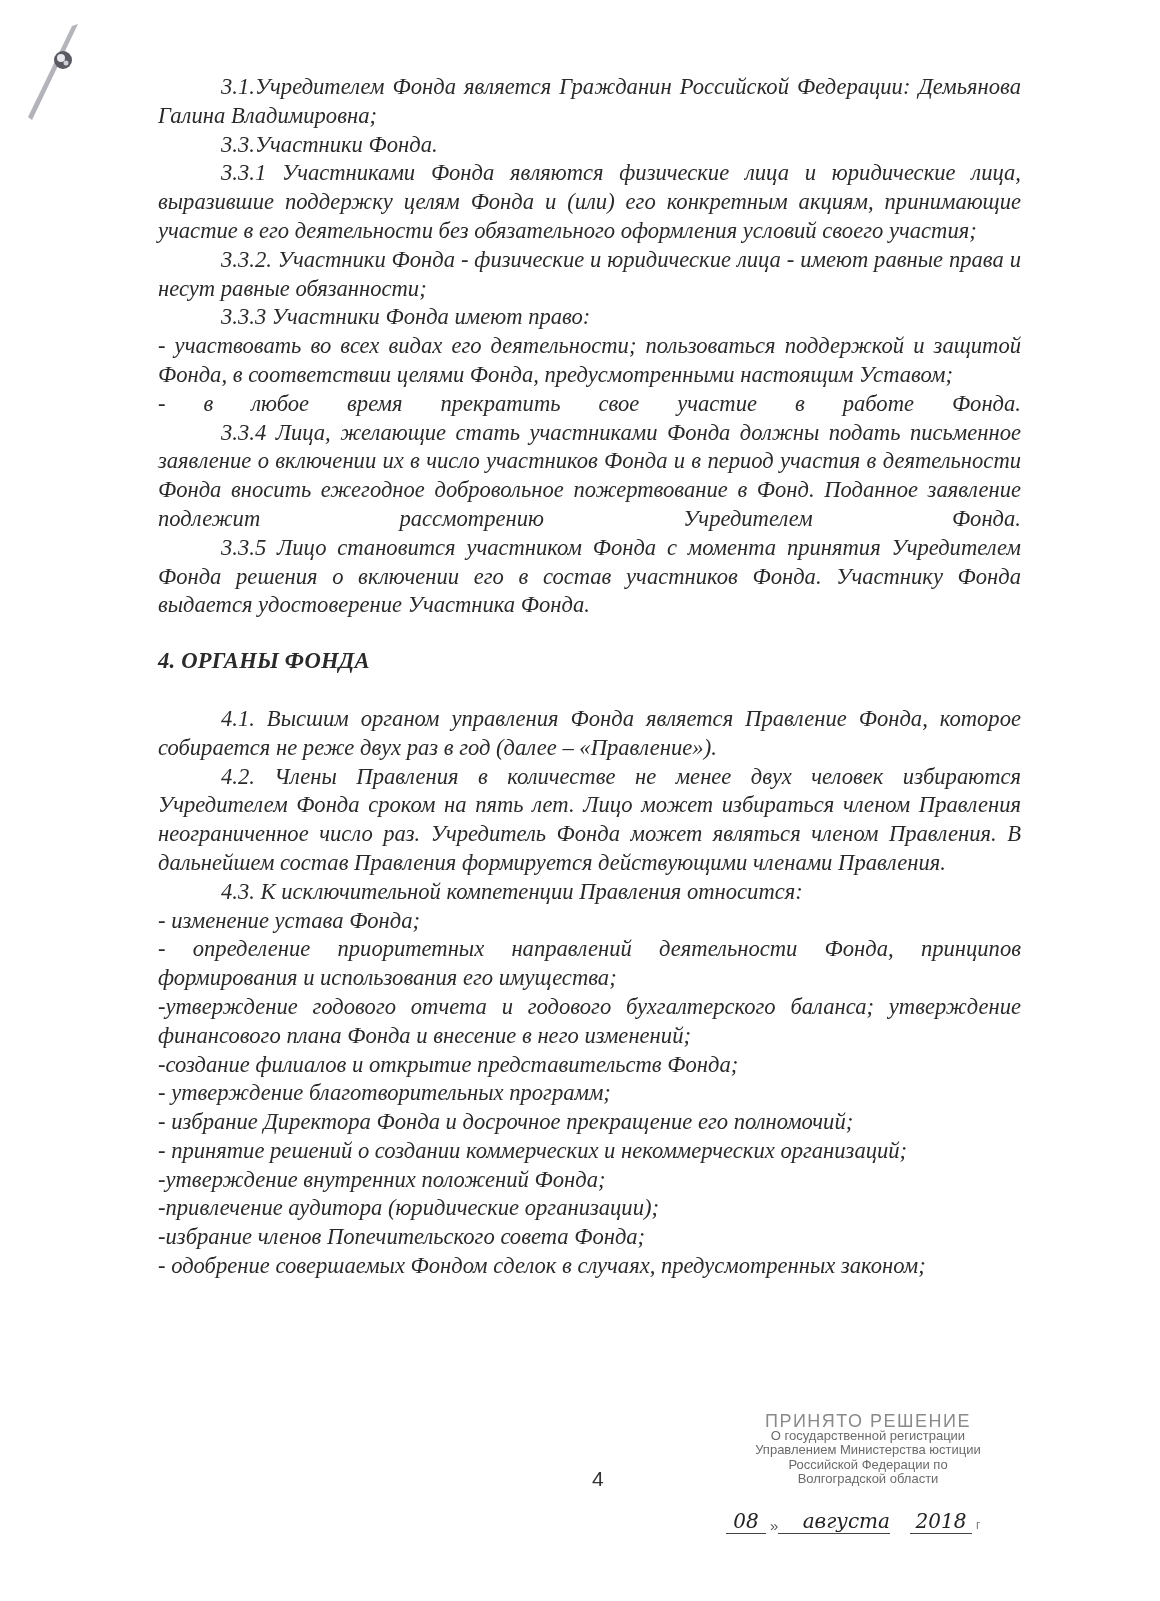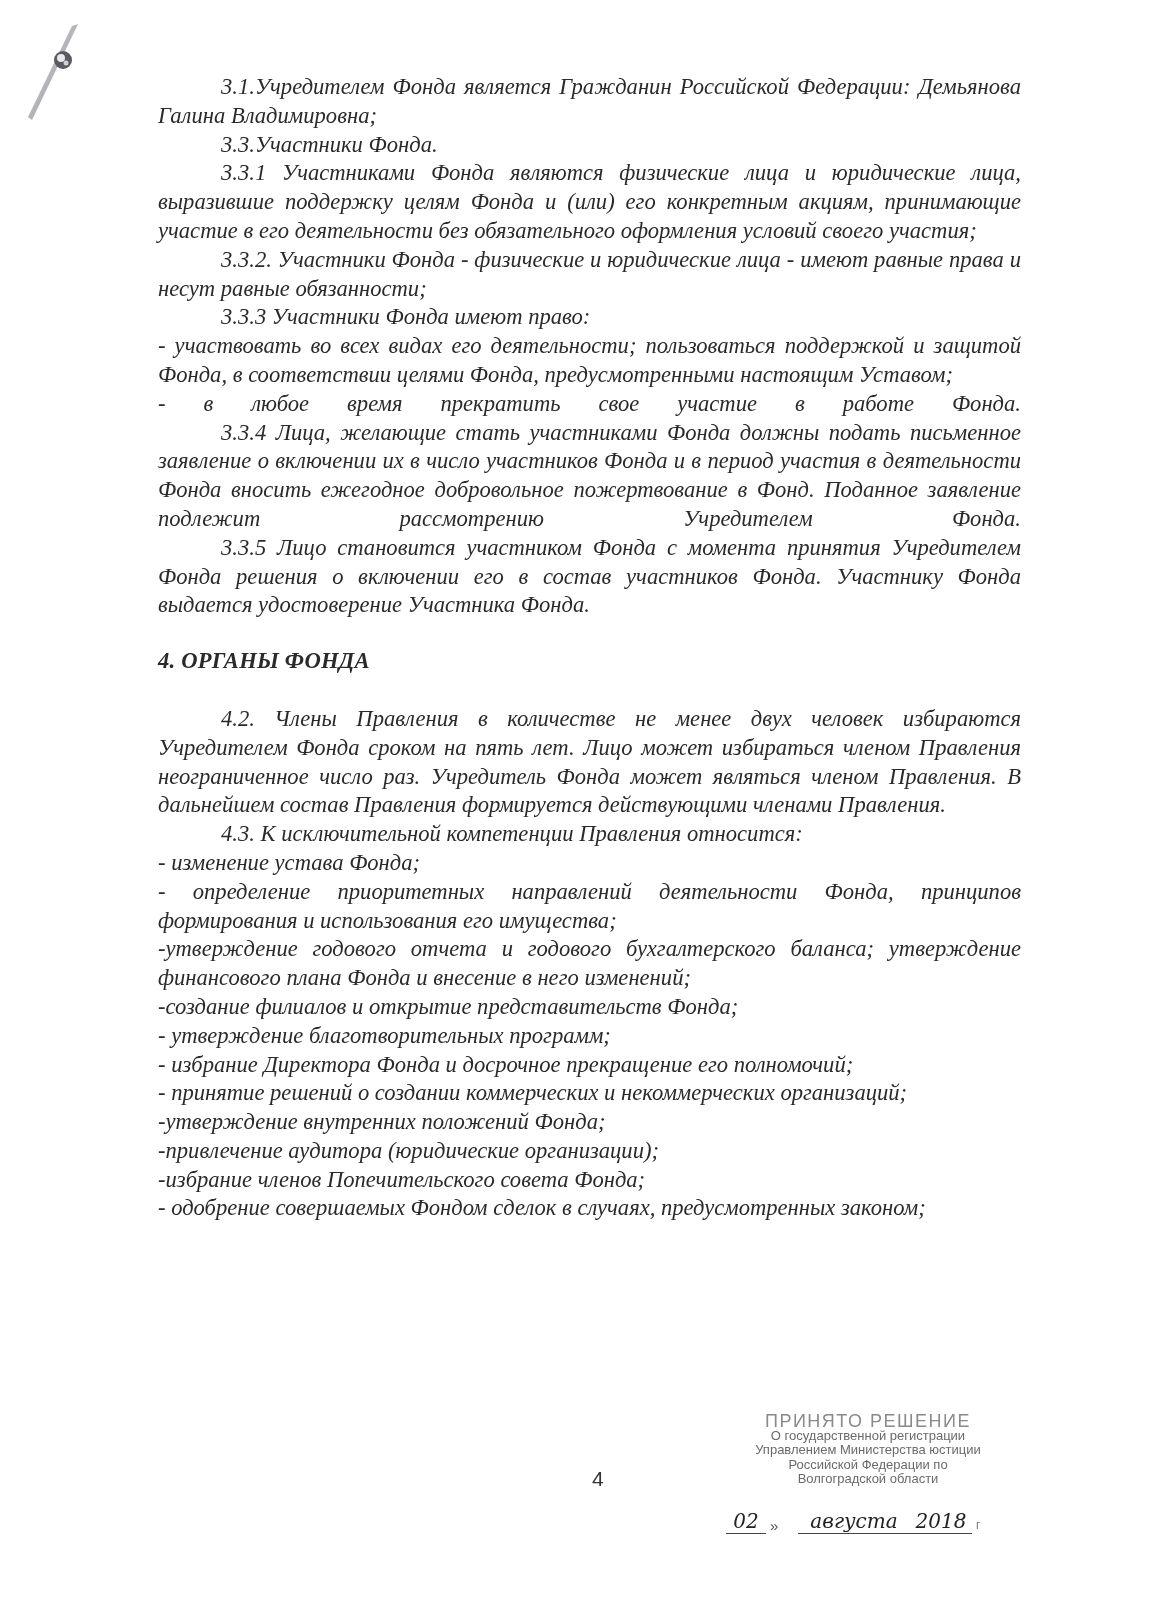--- a/index.html
+++ b/index.html
@@ -75,20 +75,21 @@
   <p class="p ind">3.3.1 Участниками Фонда являются физические лица и юридические лица, выразившие поддержку целям Фонда и (или) его конкретным акциям, принимающие участие в его деятельности без обязательного оформления условий своего участия;</p>
   <p class="p ind">3.3.2. Участники Фонда - физические и юридические лица - имеют равные права и несут равные обязанности;</p>
   <p class="p ind">3.3.3 Участники Фонда имеют право:</p>
   <p class="p">- участвовать во всех видах его деятельности; пользоваться поддержкой и защитой Фонда, в соответствии целями Фонда, предусмотренными настоящим Уставом;</p>
   <p class="p full">- в любое время прекратить свое участие в работе Фонда.</p>
   <p class="p ind" style="text-align-last: justify;">3.3.4 Лица, желающие стать участниками Фонда должны подать письменное заявление о включении их в число участников Фонда и в период участия в деятельности Фонда вносить ежегодное добровольное пожертвование в Фонд. Поданное заявление подлежит рассмотрению Учредителем Фонда.</p>
   <p class="p ind">3.3.5 Лицо становится участником Фонда с момента принятия Учредителем Фонда решения о включении его в состав участников Фонда. Участнику Фонда выдается удостоверение Участника Фонда.</p>
 
   <p class="p heading">4. ОРГАНЫ ФОНДА</p>
 
+  <p class="p ind">4.1. Высшим органом управления Фонда является Правление Фонда, которое собирается не реже двух раз в год (далее – «Правление»).</p>
   <p class="p ind">4.2. Члены Правления в количестве не менее двух человек избираются Учредителем Фонда сроком на пять лет. Лицо может избираться членом Правления неограниченное число раз. Учредитель Фонда может являться членом Правления. В дальнейшем состав Правления формируется действующими членами Правления.</p>
   <p class="p ind">4.3. К  исключительной компетенции Правления относится:</p>
 
   <div>
     <p class="p">- изменение устава Фонда;</p>
     <p class="p">- определение приоритетных направлений деятельности Фонда, принципов формирования и использования его имущества;</p>
     <p class="p">-утверждение годового отчета и годового бухгалтерского баланса; утверждение финансового плана Фонда и внесение в него изменений;</p>
     <p class="p">-создание филиалов и открытие представительств Фонда;</p>
     <p class="p">- утверждение благотворительных программ;</p>
     <p class="p">- избрание Директора Фонда и досрочное прекращение его полномочий;</p>
@@ -104,18 +105,18 @@
 
 <div class="stamp">
   <div class="st-title">ПРИНЯТО РЕШЕНИЕ</div>
   <div>О государственной регистрации</div>
   <div>Управлением Министерства юстиции</div>
   <div>Российской Федерации по</div>
   <div>Волгоградской области</div>
 </div>
 
 <div class="stamp-date">
-  <span class="date-part" style="left:0; width:40px;">02</span>
+  <span class="date-part" style="left:0; width:40px;">08</span>
   <span style="position:absolute; left:44px; bottom:10px; font-size:15px; color:#555; font-family:'Liberation Sans',sans-serif;">»</span>
-  <span class="date-part" style="left:72px; width:112px;">августа</span>
+  <span class="date-part" style="left:52px; width:112px;text-align:right;">августа</span>
   <span class="date-part" style="left:184px; width:62px;">2018</span>
   <span style="position:absolute; left:250px; bottom:12px; font-size:12px; color:#777; font-family:'Liberation Sans',sans-serif;">г</span>
 </div>
 
 </body></html>

